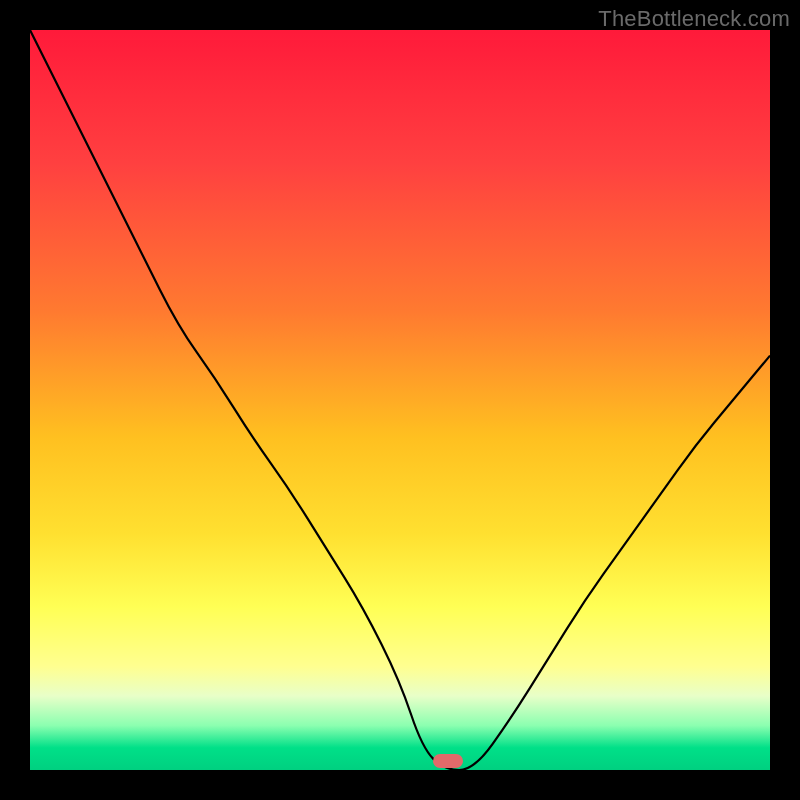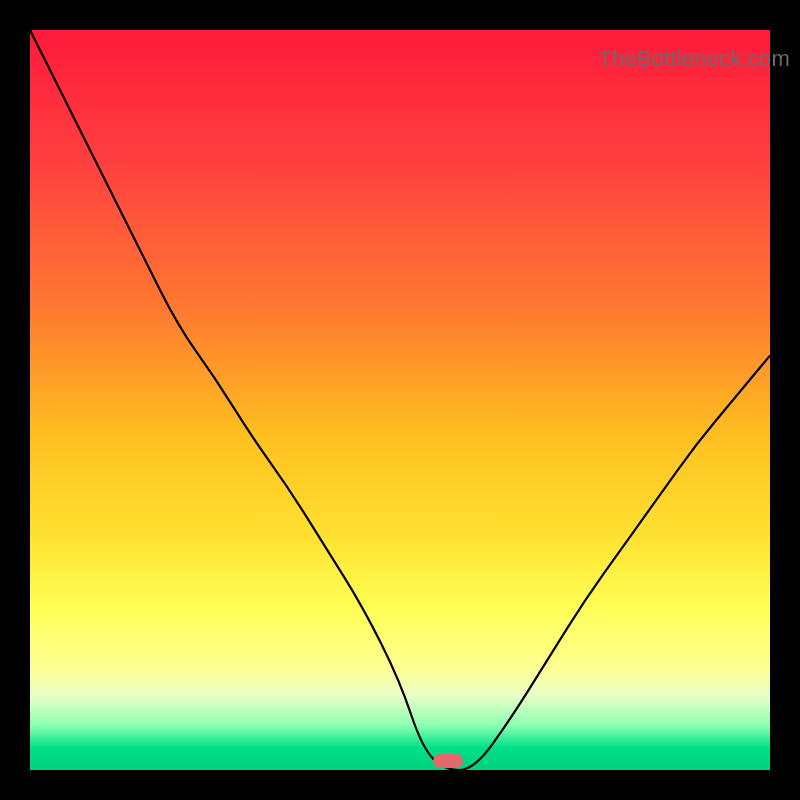--- a/index.html
+++ b/index.html
@@ -52,21 +52,20 @@
   }
   .watermark {
     position: absolute;
     top: 6px;
     right: 10px;
     color: #6a6a6a;
     font-size: 22px;
     letter-spacing: 0.2px;
     font-weight: 500;
     user-select: none;
-    margin-top: 40px;
   }
 </style>
 </head>
 <body>
 
 <div class="frame">
 
   <div class="plot-area">
 
     <svg class="curve-svg" viewBox="0 0 740 740" preserveAspectRatio="none">

